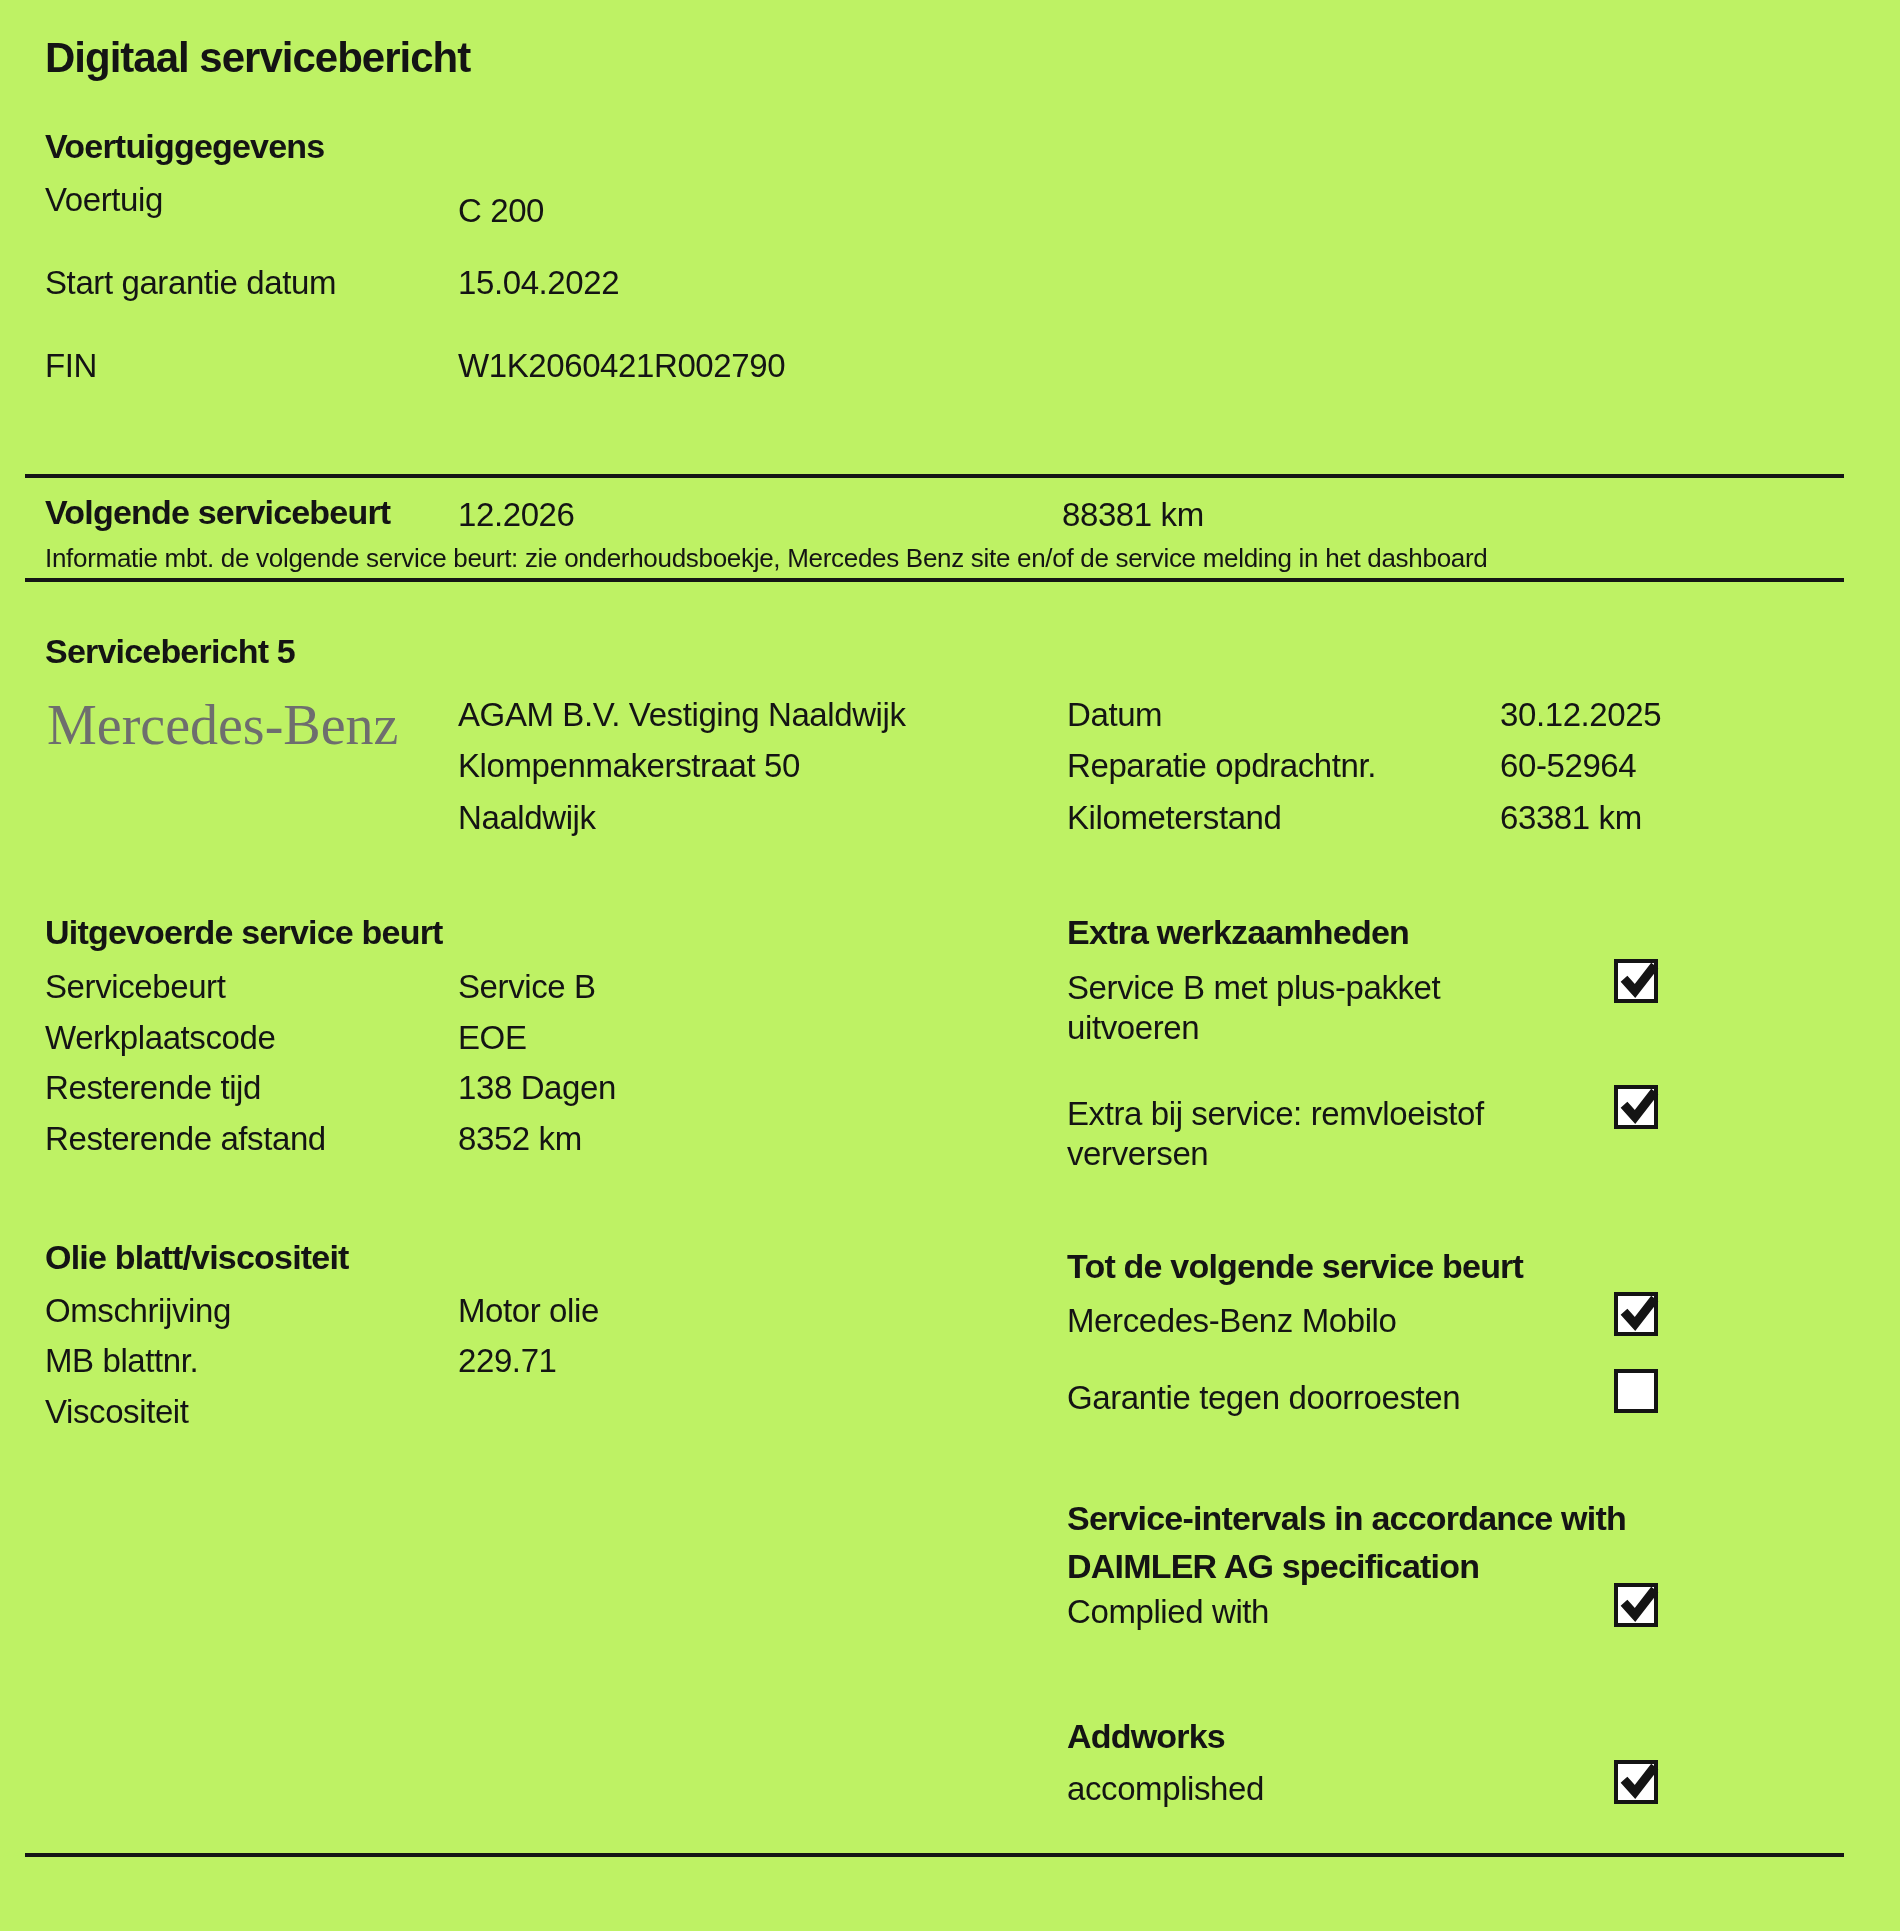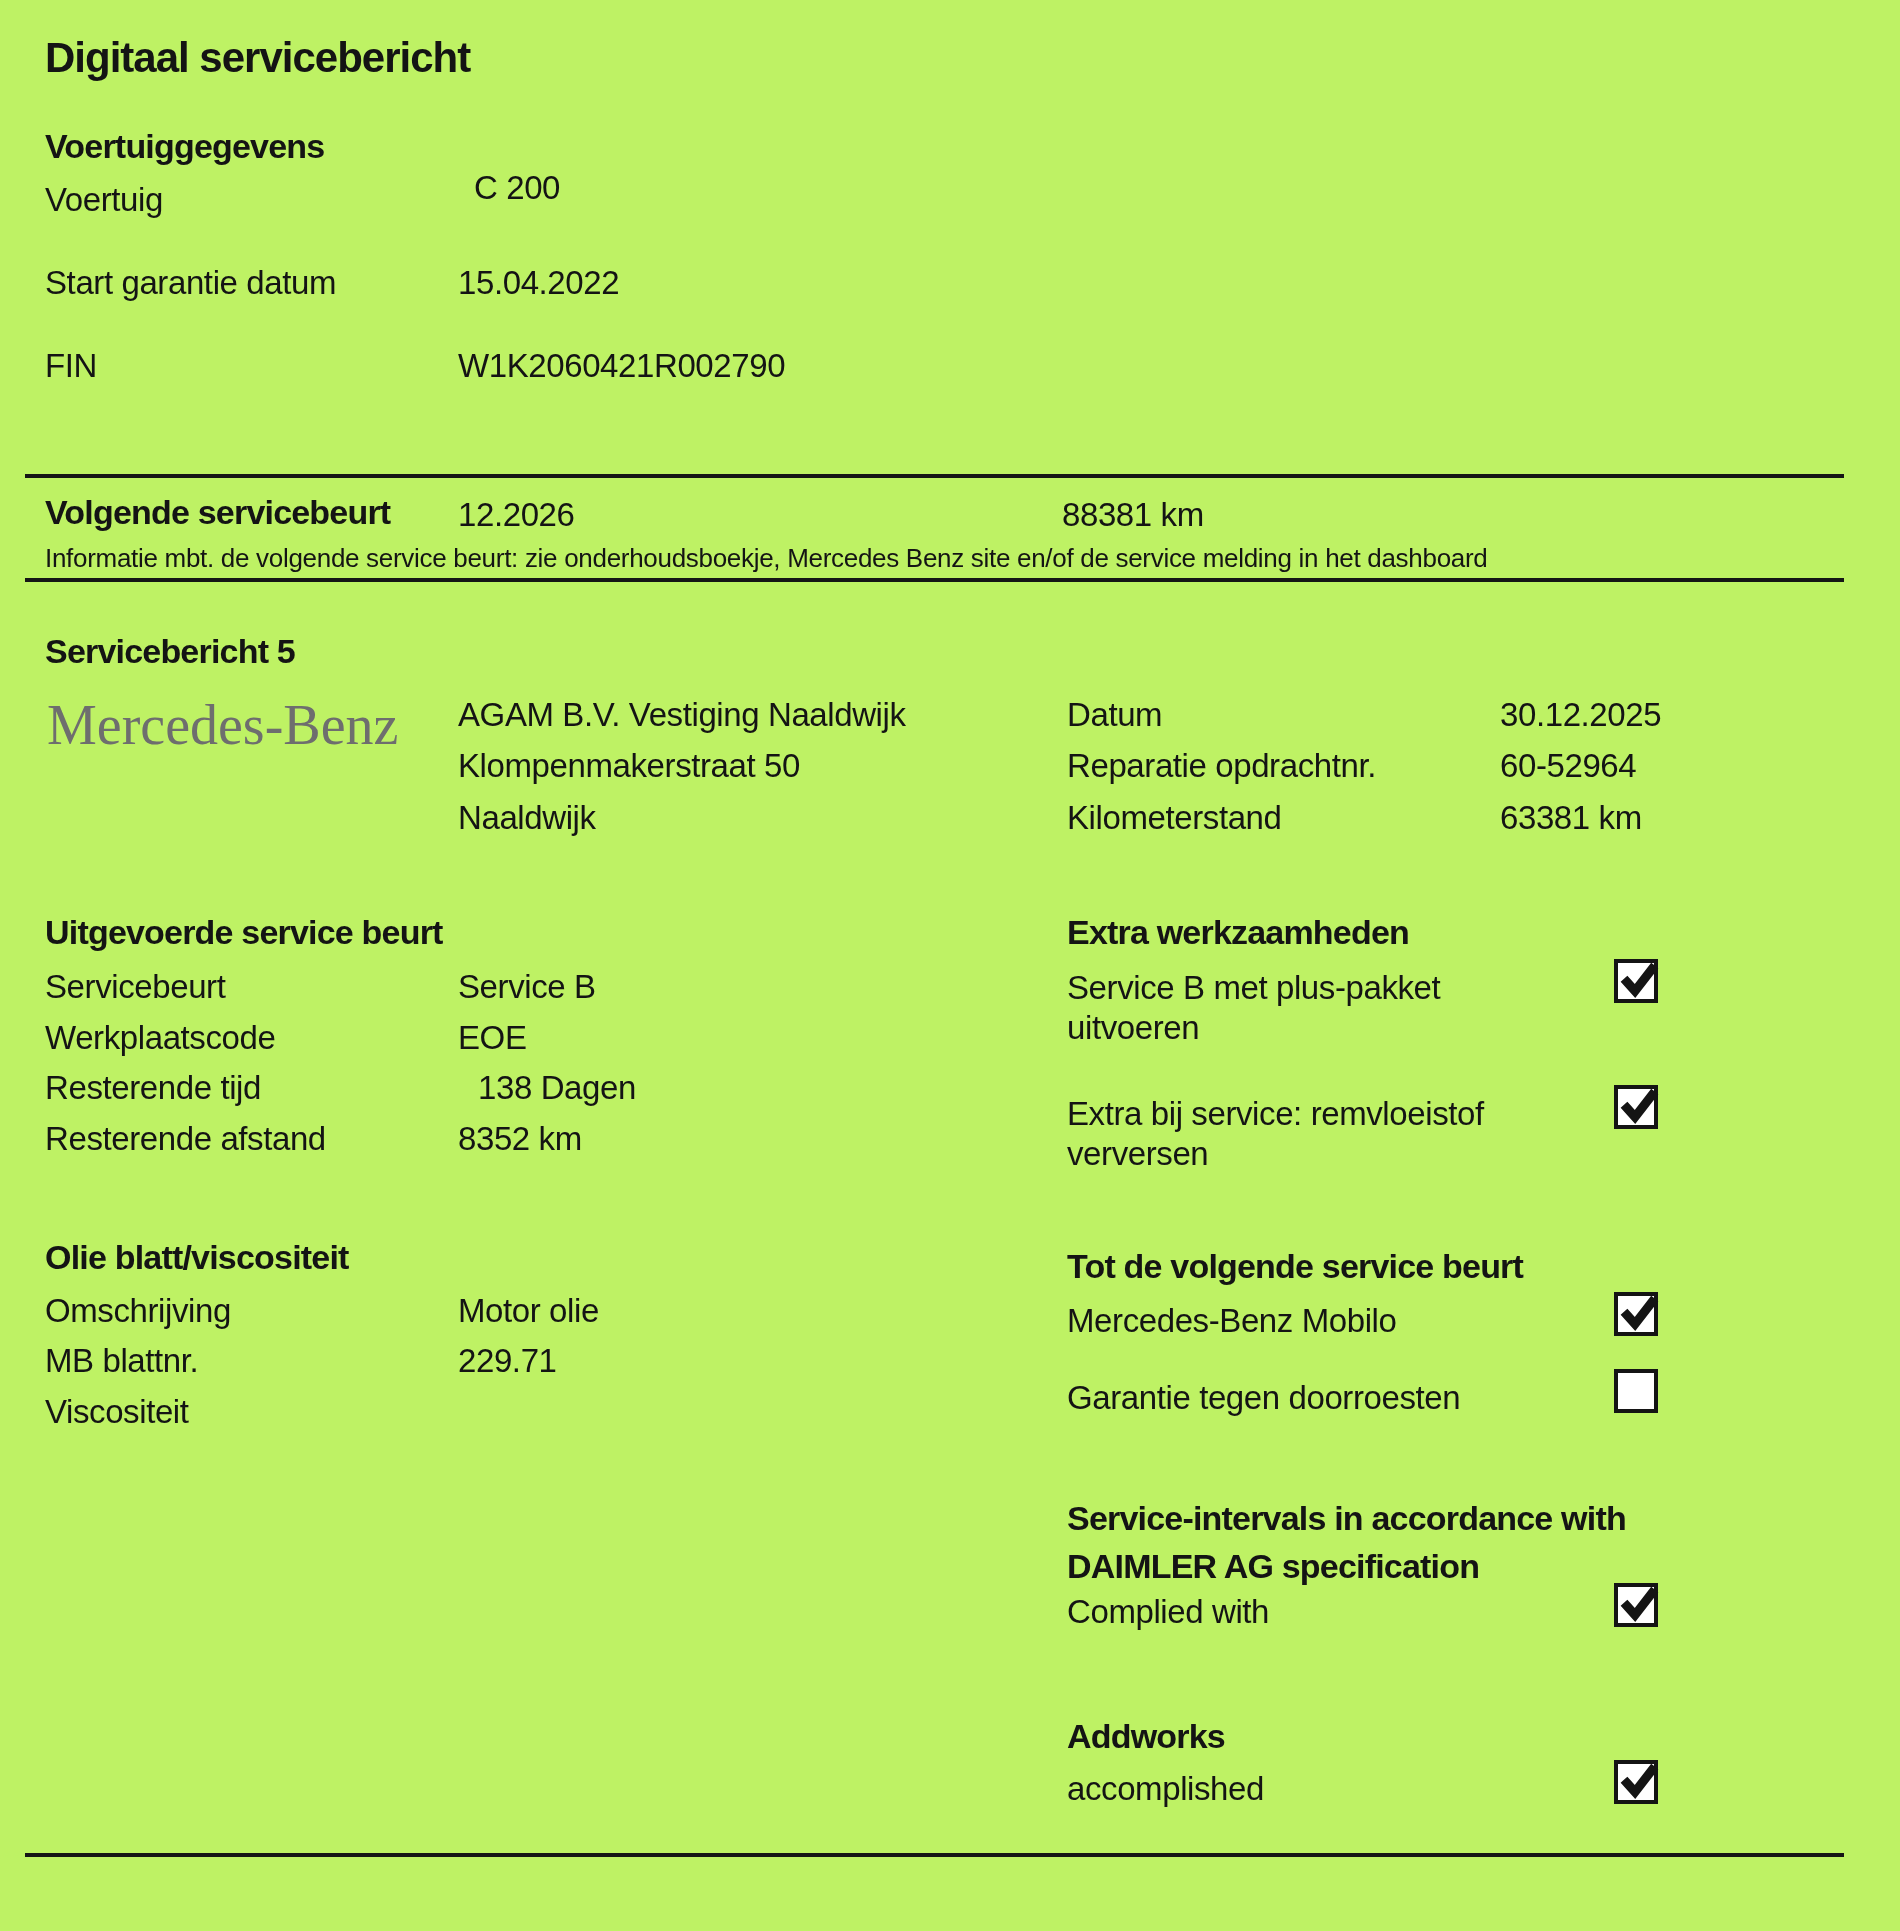--- a/index.html
+++ b/index.html
@@ -32,21 +32,21 @@
 </head>
 <body>
 
 <div class="doc">
 
   <div class="abs h1" style="left:45px;top:34px;">Digitaal servicebericht</div>
 
   <div class="abs h2" style="left:45px;top:127px;">Voertuiggegevens</div>
 
   <div class="abs lbl" style="left:45px;top:181px;">Voertuig</div>
-  <div class="abs val" style="left:458px;top:169px;margin-left:16px;">C 200</div>
+  <div class="abs val" style="left:458px;top:192px;">C 200</div>
 
   <div class="abs lbl" style="left:45px;top:264px;">Start garantie datum</div>
   <div class="abs val" style="left:458px;top:264px;">15.04.2022</div>
 
   <div class="abs lbl" style="left:45px;top:347px;">FIN</div>
   <div class="abs val" style="left:458px;top:347px;">W1K2060421R002790</div>
 
   <div class="rule" style="top:474px;"></div>
 
   <div class="abs h2" style="left:45px;top:493px;">Volgende servicebeurt</div>
@@ -71,21 +71,21 @@
   <div class="abs lbl" style="left:1067px;top:799px;">Kilometerstand</div>
   <div class="abs val" style="left:1500px;top:799px;">63381 km</div>
 
   <div class="abs h2" style="left:45px;top:913px;">Uitgevoerde service beurt</div>
 
   <div class="abs lbl" style="left:45px;top:968px;">Servicebeurt</div>
   <div class="abs val" style="left:458px;top:968px;">Service B</div>
   <div class="abs lbl" style="left:45px;top:1019px;">Werkplaatscode</div>
   <div class="abs val" style="left:458px;top:1019px;">EOE</div>
   <div class="abs lbl" style="left:45px;top:1069px;">Resterende tijd</div>
-  <div class="abs val" style="left:458px;top:1069px;margin-left:20px;">138 Dagen</div>
+  <div class="abs val" style="left:458px;top:1069px;">138 Dagen</div>
   <div class="abs lbl" style="left:45px;top:1120px;">Resterende afstand</div>
   <div class="abs val" style="left:458px;top:1120px;">8352 km</div>
 
   <div class="abs h2" style="left:45px;top:1238px;">Olie blatt/viscositeit</div>
 
   <div class="abs lbl" style="left:45px;top:1292px;">Omschrijving</div>
   <div class="abs val" style="left:458px;top:1292px;">Motor olie</div>
   <div class="abs lbl" style="left:45px;top:1342px;">MB blattnr.</div>
   <div class="abs val" style="left:458px;top:1342px;">229.71</div>
   <div class="abs lbl" style="left:45px;top:1393px;">Viscositeit</div>

